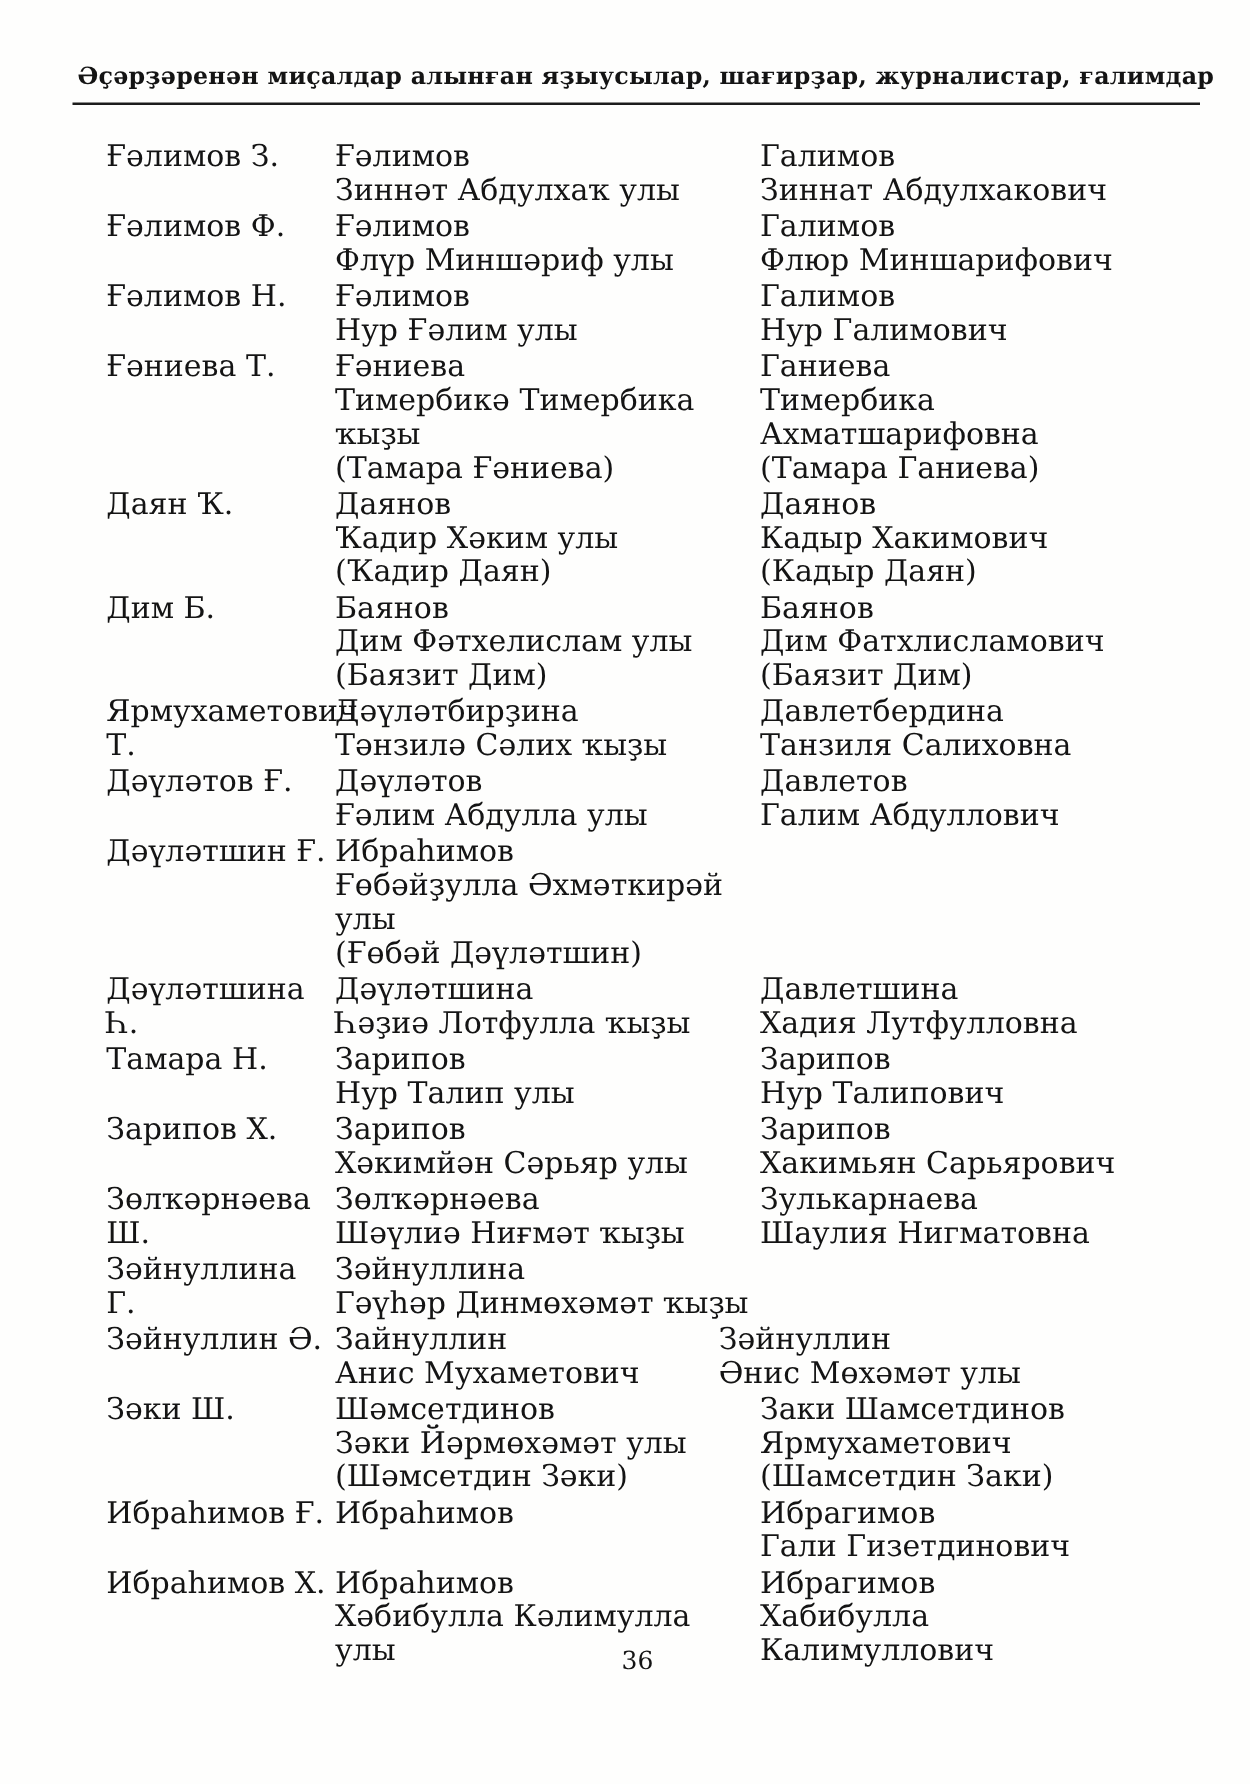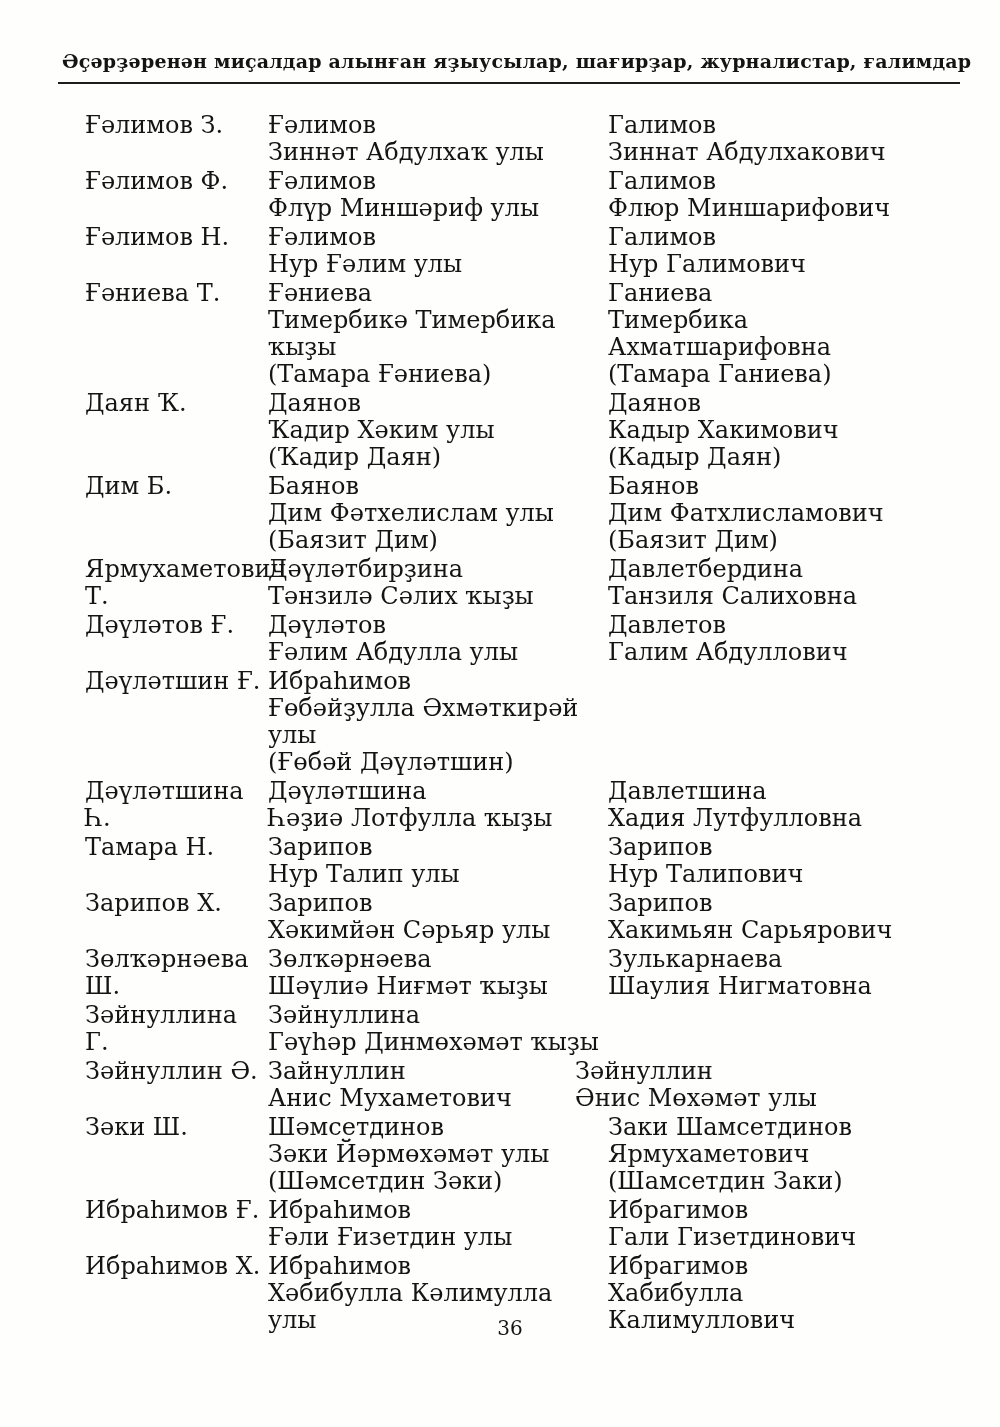--- a/index.html
+++ b/index.html
@@ -287,21 +287,20 @@
           <div>Ярмухаметович</div>
           <div>(Шамсетдин Заки)</div>
         </div>
       </div>
       <div class="row">
         <div class="col col-abbr">
           <div>Ибраһимов Ғ.</div>
         </div>
         <div class="col col-bashkir">
           <div>Ибраһимов</div>
-          <div>Ғәли Ғизетдин улы</div>
         </div>
         <div class="col col-russian">
           <div>Ибрагимов</div>
           <div>Гали Гизетдинович</div>
         </div>
       </div>
       <div class="row">
         <div class="col col-abbr">
           <div>Ибраһимов Х.</div>
         </div>

